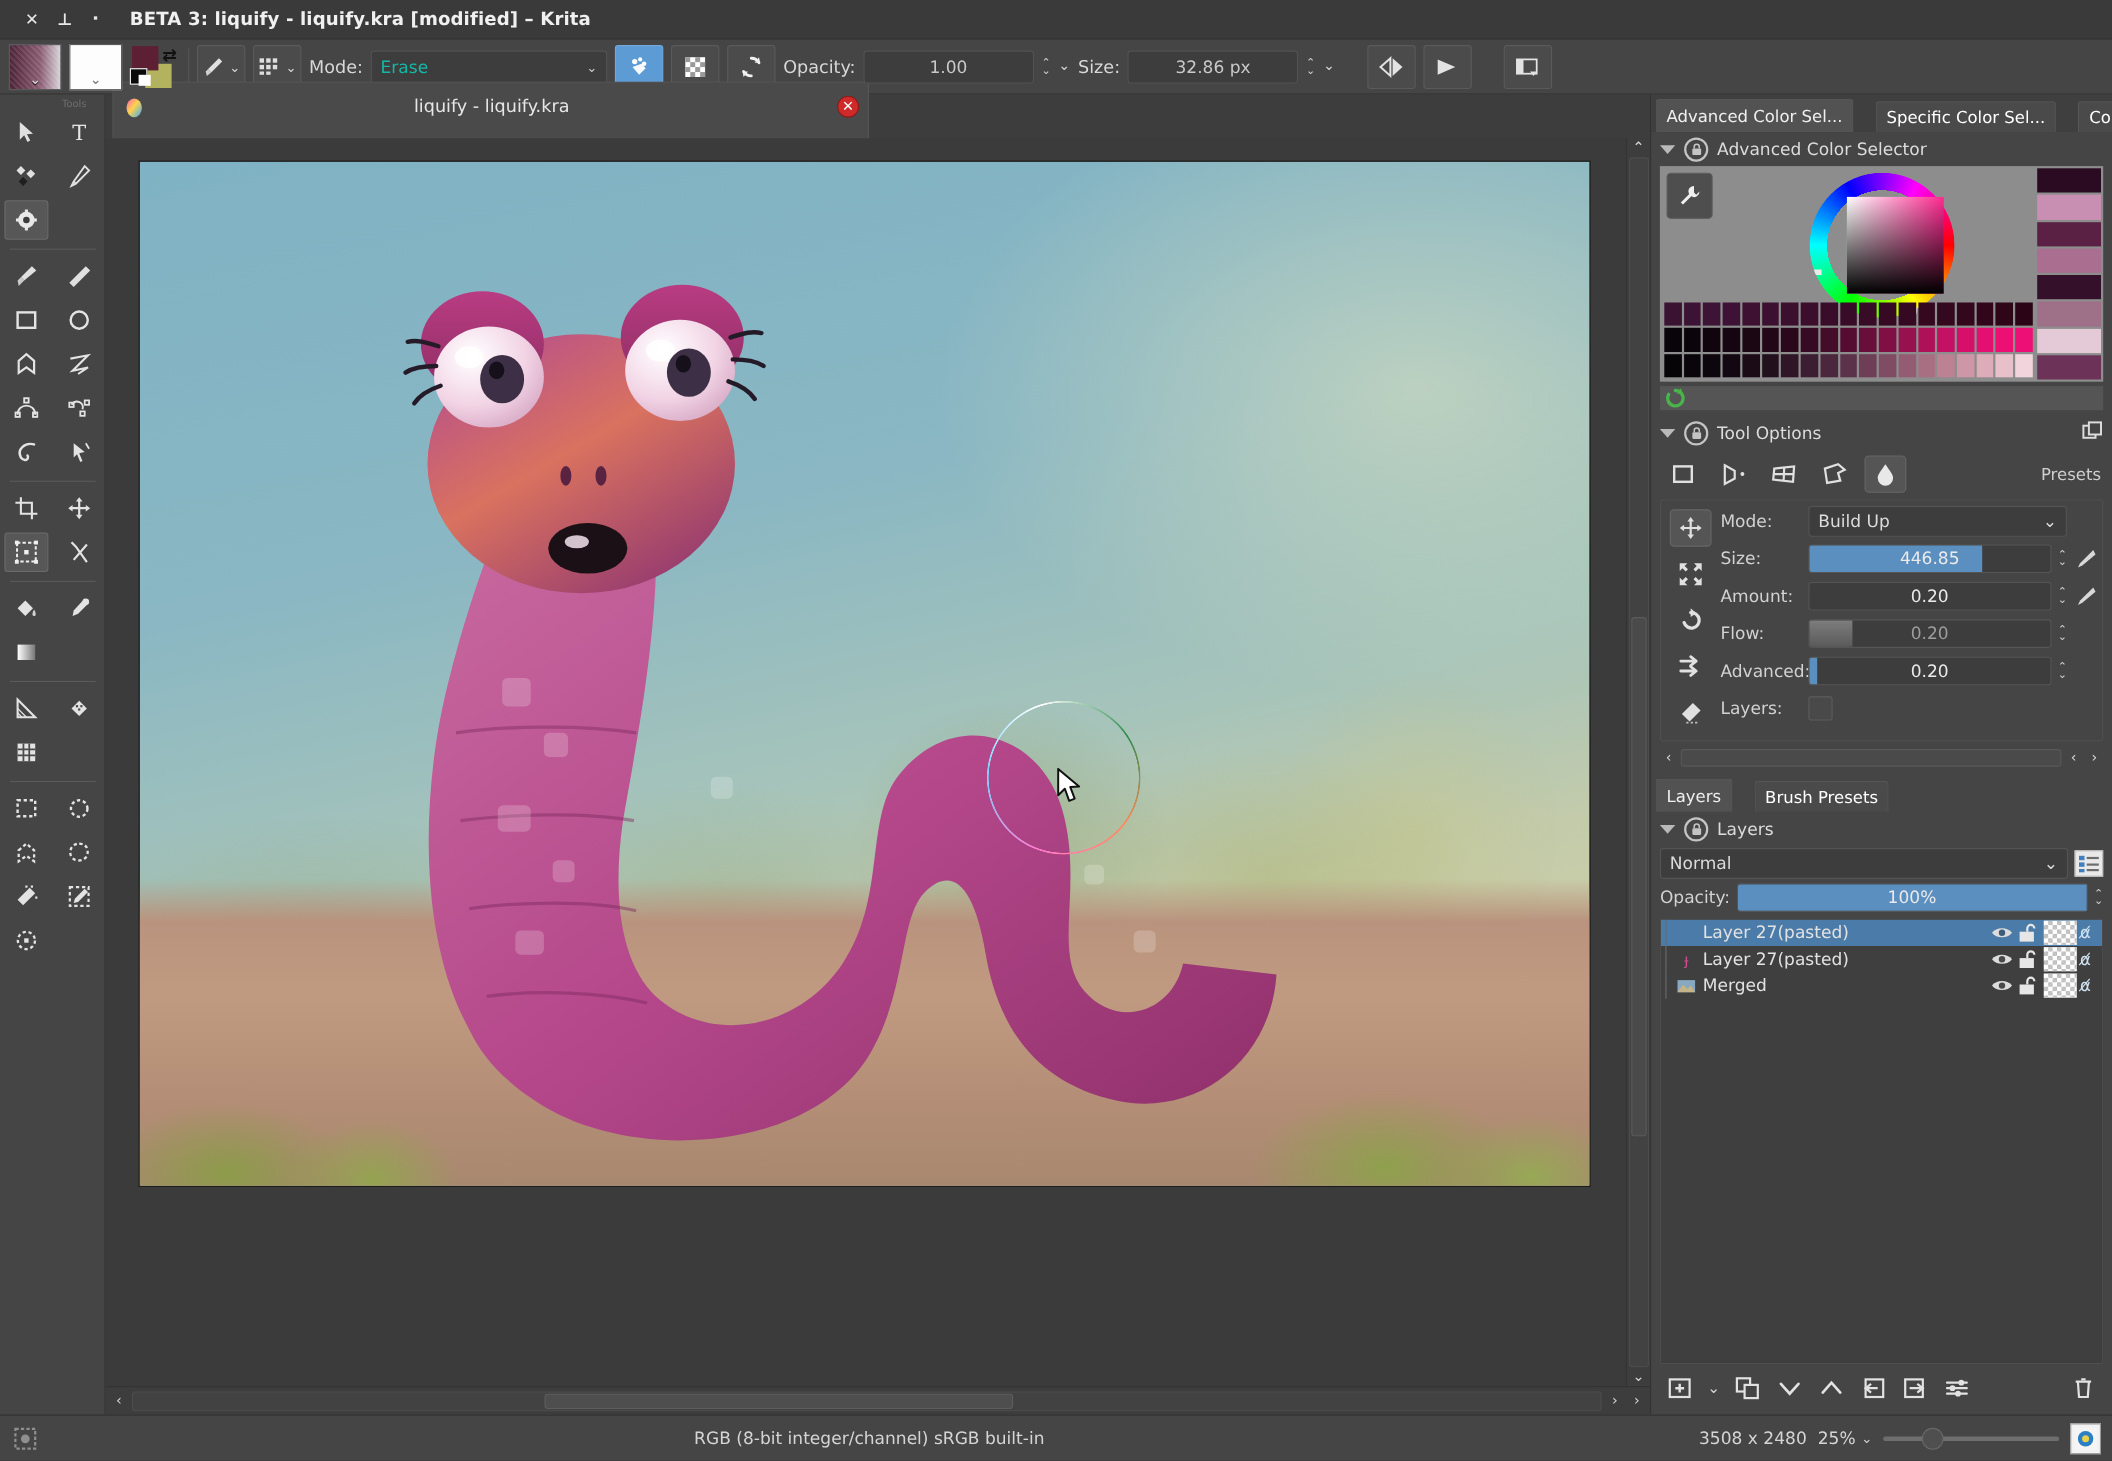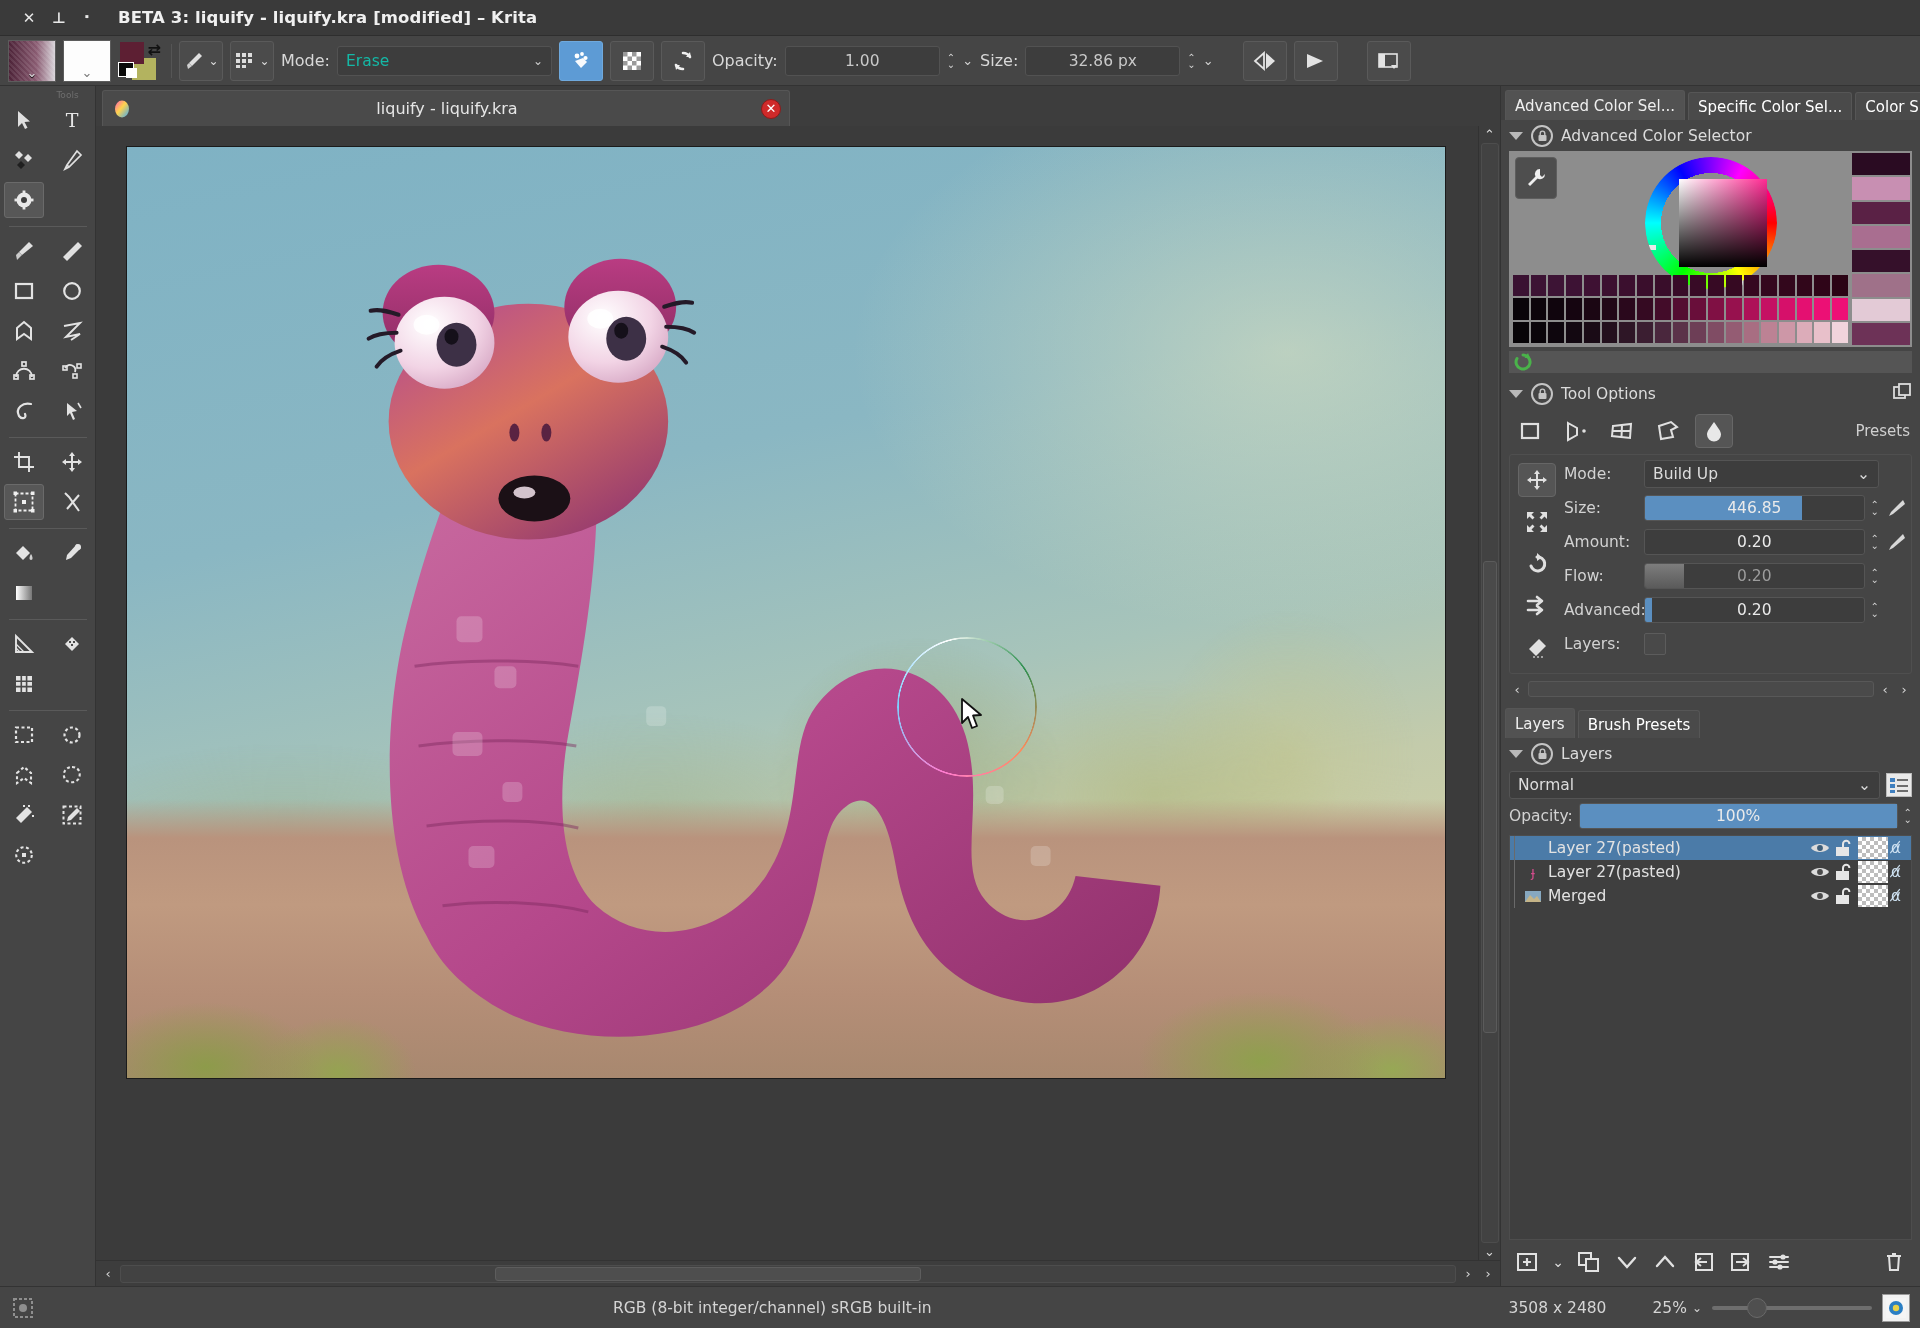--- a/index.html
+++ b/index.html
@@ -73,22 +73,22 @@
   .tool{ width:40px; height:36px; display:flex; align-items:center; justify-content:center;
      color:#dcdcdc; cursor:pointer; border-radius:3px; }
   .tool.sel{ background:#575757; border:1px solid #6a6a6a; }
   .tool svg{ display:block; }
   .tsep{ width:78px; height:1px; background:#5a5a5a; margin:5px 0 3px 0;}
 
   
   .center{ flex:1; display:flex; flex-direction:column; min-width:0; background:#3d3d3d; }
   .doctabs{ height:40px; background:#3d3d3d; display:flex; align-items:flex-end; padding-left:6px;}
   .doctab{
-    height:36px; flex:0 0 auto; width:688px; background:#4a4a4a; border:1px solid #565656;
-    border-bottom:none; border-radius:3px 3px 0 0; display:flex; align-items:center;
+    height:52px; flex:0 0 auto; width:688px; background:#4a4a4a; border:1px solid #565656;
+    border-bottom:none; border-radius:3px 3px 0 0; display:flex; 
     padding:12px 8px; gap:8px; cursor:pointer;
   }
   .doctab .tabname{ flex:1; text-align:center; font-size:16px; color:#e6e6e6; }
   .tab-close{ width:20px;height:20px;border-radius:50%;background:#cf2a2a;color:#fff;
      display:flex;align-items:center;justify-content:center;font-size:13px;font-weight:bold;cursor:pointer;
      border:1px solid #8d1a1a;}
   .canvaswrap{ flex:1; display:flex; min-height:0; }
   .canvasarea{ flex:1; position:relative; background:#3b3b3b; overflow:hidden;
       display:flex; align-items:flex-start; justify-content:center; padding-top:20px;}
   .canvas{
@@ -138,21 +138,21 @@
   .hscrollrow{ height:26px; background:#3d3d3d; display:flex; align-items:center; padding:0 4px; gap:4px;
      border-top:1px solid #333;}
   .harw{ color:#d8d8d8; font-size:13px; cursor:pointer; width:16px; text-align:center;}
   .htrack{ flex:1; height:18px; background:#424242; border:1px solid #4d4d4d; border-radius:3px; position:relative;}
   .hthumb{ position:absolute; top:1px; bottom:1px; left:28%; width:32%; background:#4e4e4e;
      border:1px solid #5d5d5d; border-radius:3px; cursor:pointer;}
 
   
   .right{ width:420px; flex:0 0 420px; background:#454545; display:flex; flex-direction:column;
      border-left:1px solid #333; }
-  .dtabs{ display:flex; align-items:flex-end; height:34px; padding-left:4px; gap:3px; background:#3f3f3f;}
+  .dtabs{ display:flex; align-items:flex-end; height:34px; padding-left:4px; gap:20px; background:#3f3f3f;}
   .dtab{ height:28px; padding:0 9px; background:#4a4a4a; border:1px solid #565656; border-bottom:none;
      border-radius:3px 3px 0 0; display:flex; align-items:center; font-size:15px; color:#ffffff; cursor:pointer;
      white-space:nowrap;}
   .dtab.sel{ background:#525252; color:#efefef; height:30px;}
   .docktitle{ display:flex; align-items:center; gap:8px; padding:5px 8px 4px 8px; }
   .caret{ width:0;height:0;border-left:7px solid transparent;border-right:7px solid transparent;
      border-top:8px solid #b9b9b9; cursor:pointer;}
   .lockic{ width:22px;height:22px;border-radius:50%;border:2px solid #c4c4c4; display:flex;
      align-items:center;justify-content:center; cursor:pointer;}
   .docktitle .tt{ font-size:15.5px; color:#dcdcdc;}
@@ -232,21 +232,21 @@
   .layerbtns{ display:flex; align-items:center; gap:10px; padding:8px 12px 10px 12px;}
   .lbtn{ width:28px;height:28px; display:flex;align-items:center;justify-content:center;color:#e2e2e2;cursor:pointer;}
   .lbtn.trash{ margin-left:auto;}
 
   
   .statusbar{ height:42px; flex:0 0 42px; background:#454545; display:flex; align-items:center;
      border-top:1px solid #333; padding:0 10px; gap:10px;}
   .sb-ic{ width:26px;height:26px; display:flex;align-items:center;justify-content:center;cursor:pointer;}
   .sb-center{ flex:1; text-align:center; font-size:15.5px; color:#d5d5d5;}
   .sb-dim{ font-size:15.5px;color:#d5d5d5; }
-  .zoomcombo{ display:flex;align-items:center;gap:5px; font-size:15.5px; color:#d5d5d5; cursor:pointer;margin-left:36px;}
+  .zoomcombo{ display:flex;align-items:center;gap:5px; font-size:15.5px; color:#d5d5d5; cursor:pointer;}
   .zslider{ width:160px;height:18px;position:relative;display:flex;align-items:center;cursor:pointer;}
   .zslider .ztrack{ width:100%;height:4px;background:#6e6e6e;border-radius:2px;}
   .zslider .zknob{ position:absolute; left:22%; width:20px;height:20px;border-radius:50%;
      background:#4f4f4f;border:1px solid #696969;}
   .sb-doc{ width:28px;height:28px;border:1px solid #9a9a9a;background:#f2f2f2;
      display:flex;align-items:center;justify-content:center;cursor:pointer;}
 </style>
 </head>
 <body>
 

